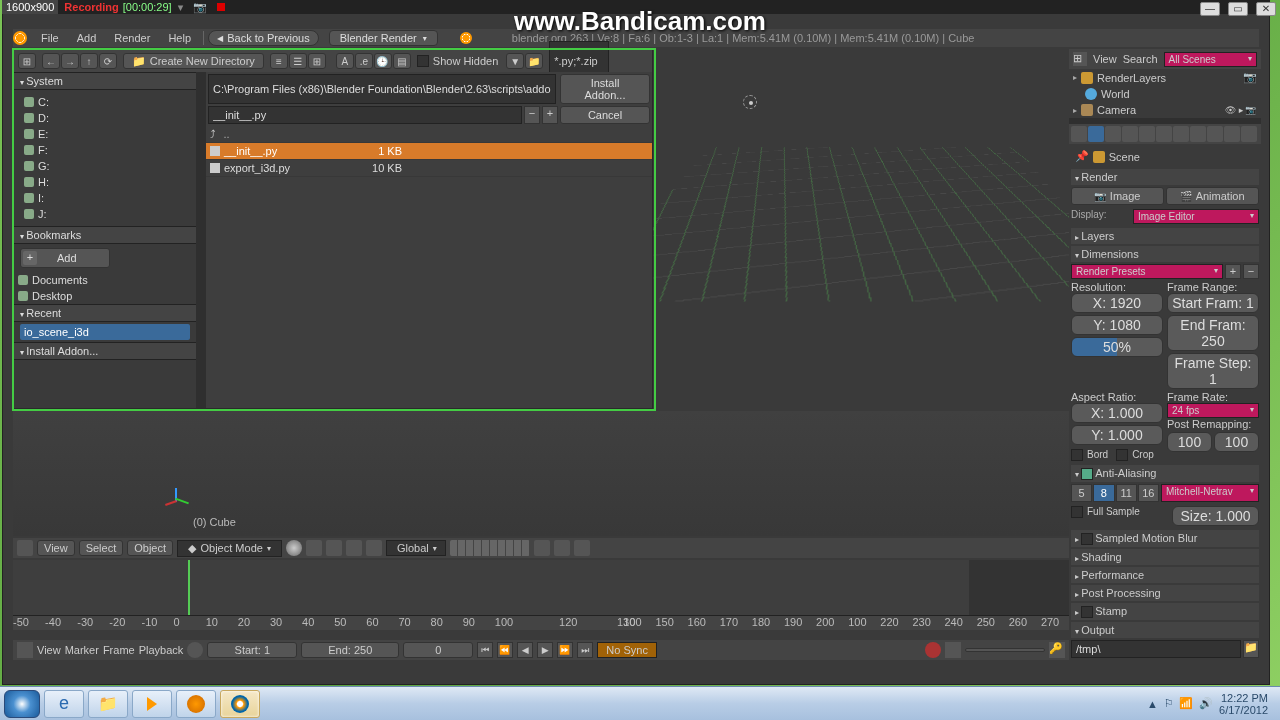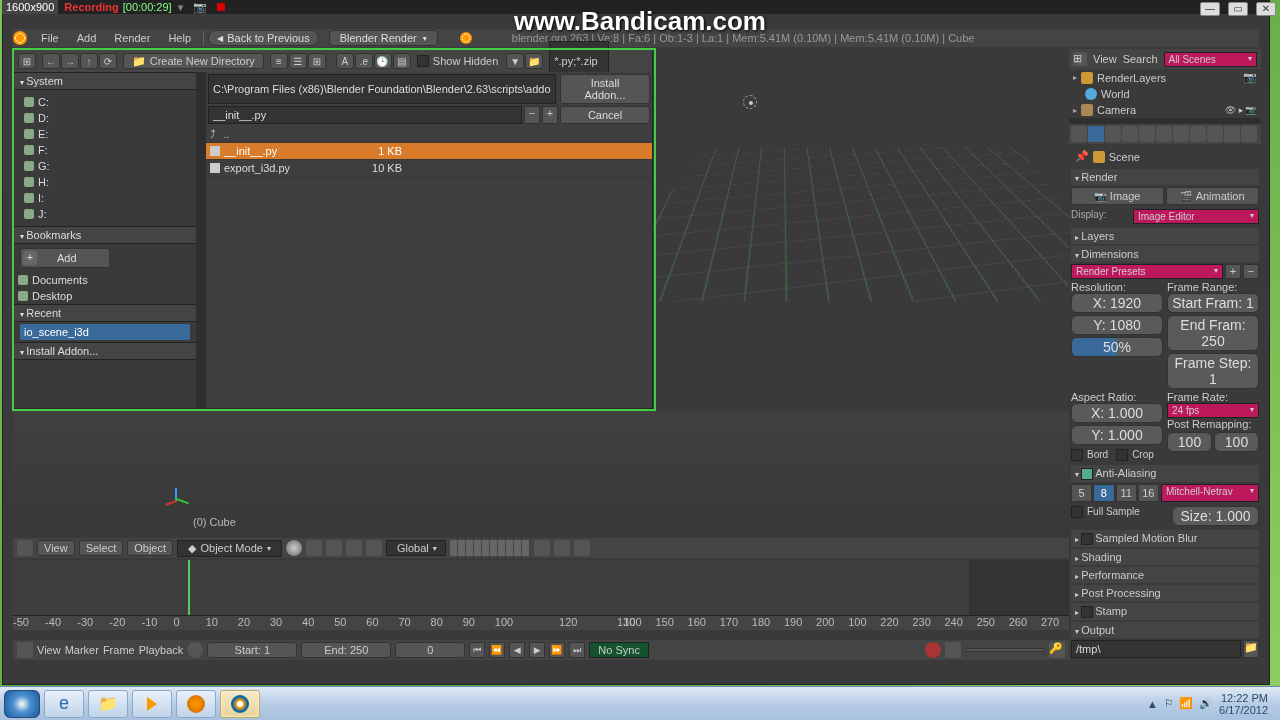--- a/index.html
+++ b/index.html
@@ -326,29 +326,29 @@
         </div>
     </div>
     <div class="tl-controls">
       <span class="ico" style="width:16px;height:16px;background:#555"></span>
       <span class="btn" style="background:none;border:none">View</span>
       <span class="btn" style="background:none;border:none">Marker</span>
       <span class="btn" style="background:none;border:none">Frame</span>
       <span class="btn" style="background:none;border:none">Playback</span>
       <span class="ico" style="width:16px;height:16px;background:#555;border-radius:50%"></span>
       <span class="fld" style="width:90px;text-align:center">Start: 1</span>
-      <span class="fld" style="width:90px;text-align:center">End: 250</span>
+      <span class="fld" style="width:98px;text-align:center">End: 250</span>
       <span class="fld" style="width:70px;text-align:center">0</span>
       <span class="play-btn">⏮</span>
       <span class="play-btn">⏪</span>
       <span class="play-btn">◀</span>
       <span class="play-btn">▶</span>
       <span class="play-btn">⏩</span>
       <span class="play-btn">⏭</span>
-      <span class="mode" style="background:#14532d;border:1px solid #222;padding:1px 8px">No Sync</span>
+      <span class="mode" style="background:#a16207;border:1px solid #222;padding:1px 8px">No Sync</span>
       <span style="flex:1"></span>
       <span class="ico" style="width:16px;height:16px;background:#a33;border-radius:50%"></span>
       <span class="ico" style="width:16px;height:16px;background:#555"></span>
       <span class="fld" style="width:80px"></span>
       <span class="ico" style="width:16px;height:16px;background:#555">🔑</span>
     </div>
 
     <div class="props">
       <div class="props-hdr">
         <span style="width:14px;height:14px;background:#555">⊞</span>

